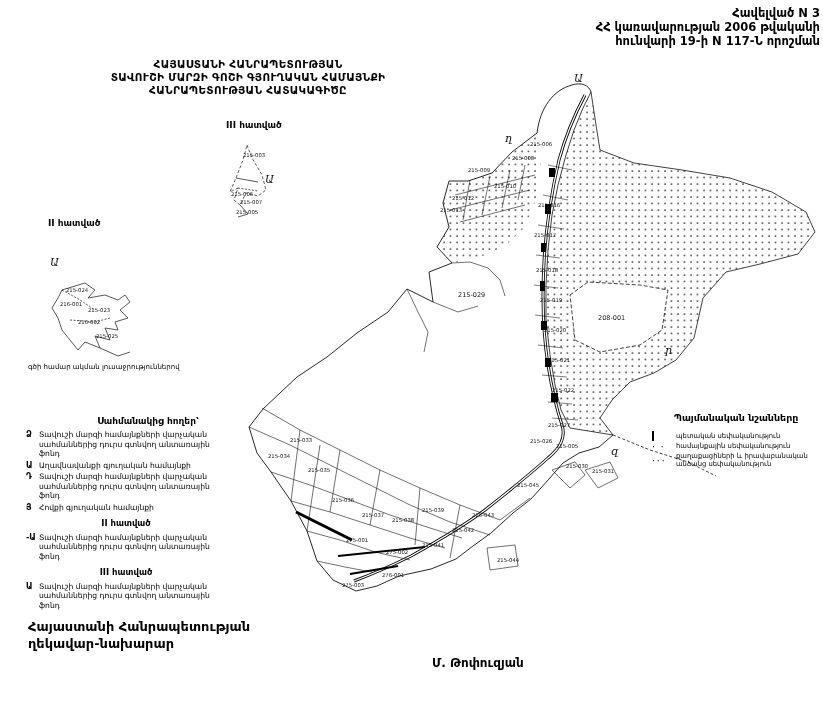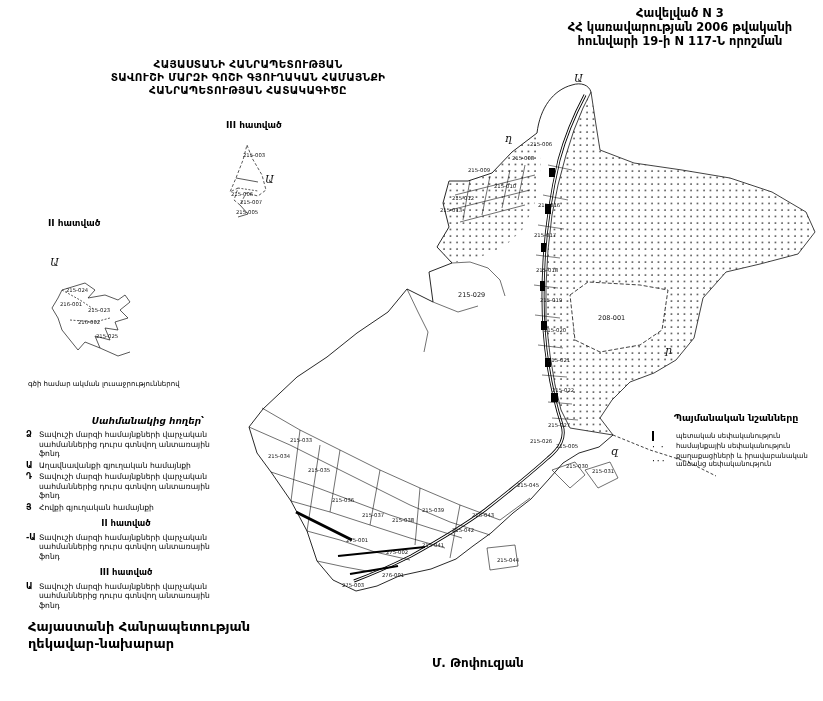--- a/index.html
+++ b/index.html
@@ -1,25 +1,25 @@
 <!DOCTYPE html>
 <html><head>
 <meta charset="utf-8">
 <style>
   html,body{margin:0;padding:0;background:#fff;}
   .page{position:relative;width:823px;height:701px;background:#ffffff;overflow:hidden;
         font-family:"DejaVu Sans",sans-serif;color:#000;}
   .abs{position:absolute;}
-  .hdr{left:540px;top:6px;width:280px;text-align:center;font-weight:bold;
+  .hdr{left:540px;top:6px;width:280px;text-align:right;font-weight:bold;
        font-size:11.5px;line-height:14px;}
   .ttl{left:92px;top:58px;width:312px;text-align:center;font-weight:bold;
        font-size:10.5px;line-height:13px;letter-spacing:0.3px;}
   .sect-label{font-size:9px;font-weight:bold;}
-  .note{left:28px;top:380px;width:230px;font-size:7px;line-height:8px;}
-  .adj-head{left:68px;top:416px;width:160px;font-size:9px;font-weight:bold;text-align:center;font-style:italic;}
+  .note{left:28px;top:363px;width:230px;font-size:7px;line-height:8px;}
+  .adj-head{left:68px;top:416px;width:160px;font-size:9px;font-weight:bold;text-align:center;}
   .adj-list{left:26px;top:430px;width:200px;font-size:7.6px;line-height:9.5px;}
   .adj-item{display:flex;margin-bottom:2px;}
   .adj-marker{width:13px;flex:0 0 13px;font-weight:bold;font-size:8px;}
   .adj-text{flex:1;}
   .sub-head{text-align:center;font-size:8.5px;font-weight:bold;margin:7px 0 4px 0;}
   .sig{left:28px;top:618px;width:270px;font-weight:bold;font-size:13px;line-height:17px;}
   .signer{left:432px;top:656px;font-weight:bold;font-size:12px;}
   .legend{left:652px;top:412px;width:168px;}
   .legend-head{text-align:center;font-size:9.5px;font-weight:bold;margin-bottom:8px;}
   .legend-item{display:flex;align-items:center;margin-bottom:2px;font-size:6.8px;line-height:8px;}

